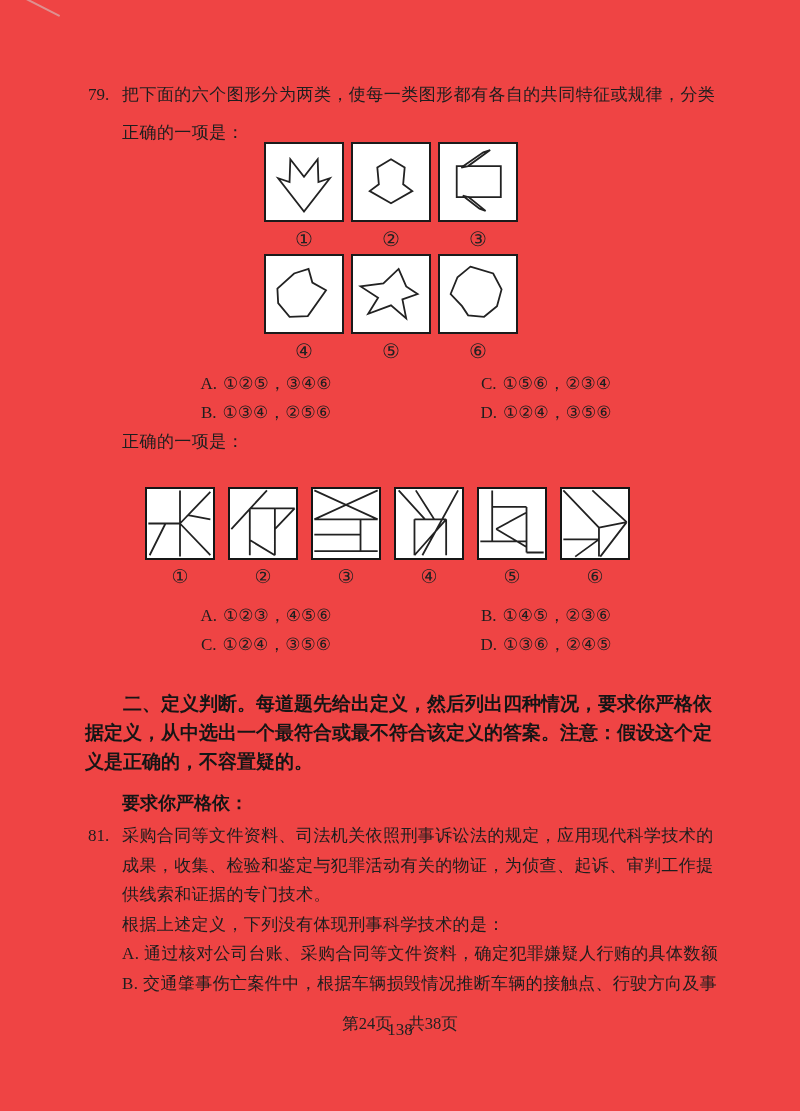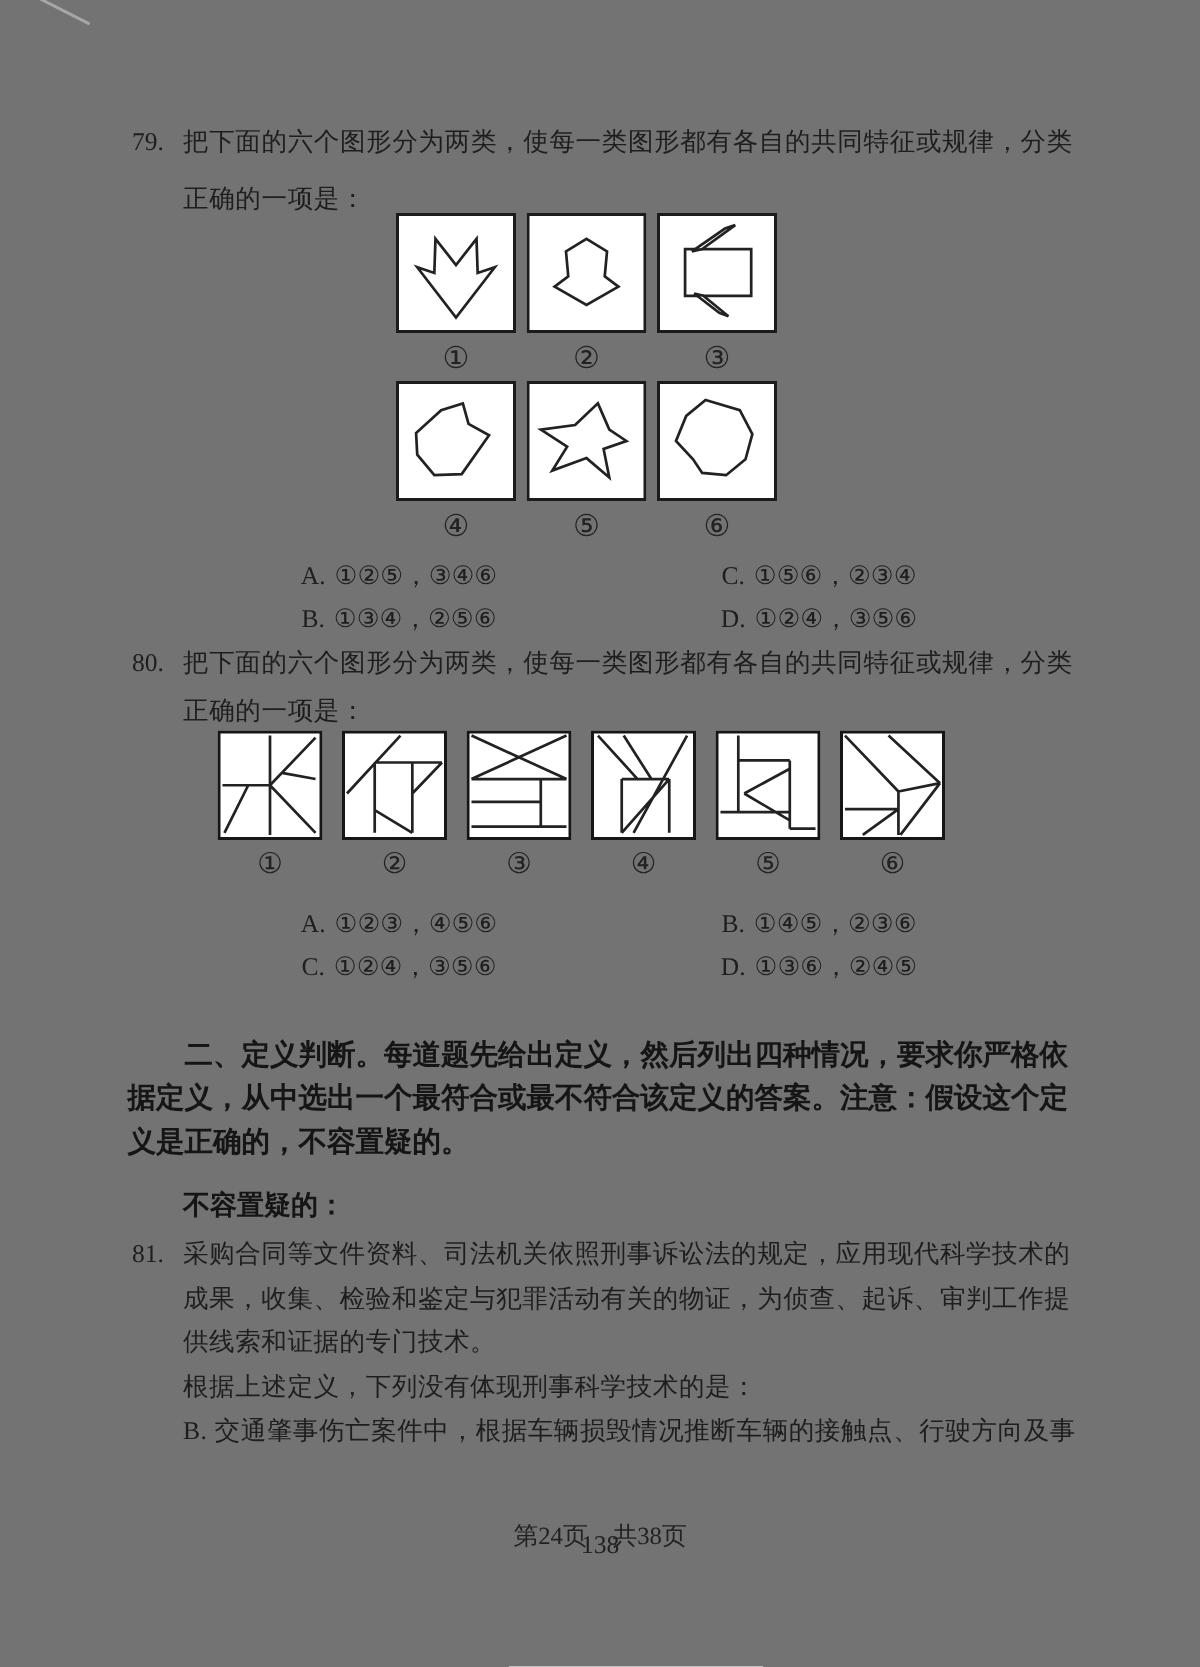--- a/index.html
+++ b/index.html
@@ -1,17 +1,17 @@
 <!DOCTYPE html>
 <html><head>
 <meta charset="utf-8">
 <style>
   html,body{margin:0;padding:0;background:#ffffff;}
   .page{
-    position:relative;width:800px;height:1111px;background:#737373;
+    position:relative;width:800px;height:1111px;background:#ef4444;
     font-family:"Liberation Serif", serif;color:#1e1e1e;overflow:hidden;
   }
   .abs{position:absolute;}
   
   .qpara{font-size:17px;letter-spacing:0.45px;}
   .q79para{left:88px;top:76px;width:670px;line-height:38px;}
   .q80para{left:88px;top:426px;width:670px;line-height:32px;}
   .qnum{display:inline-block;width:34px;letter-spacing:0;}
   .cont{padding-left:34px;}
   
@@ -116,21 +116,20 @@
   </div>
 
   <div class="abs opts opts79">
     <div class="opt"><span class="ol">A.</span><span>①②⑤，③④⑥</span></div>
     <div class="opt"><span class="ol">C.</span><span>①⑤⑥，②③④</span></div>
     <div class="opt"><span class="ol">B.</span><span>①③④，②⑤⑥</span></div>
     <div class="opt"><span class="ol">D.</span><span>①②④，③⑤⑥</span></div>
   </div>
 
   <div class="abs qpara q80para">
-    <div><span class="qnum">80.</span><span>把下面的六个图形分为两类，使每一类图形都有各自的共同特征或规律，分类</span></div>
     <div class="cont">正确的一项是：</div>
   </div>
 
   <div class="abs frow f80row">
     <div class="fcol">
       <div class="fbox80">
         <svg viewBox="0 0 100 100" preserveAspectRatio="none">
           <path d="M50,2 L50,98 M2,50 L50,50 M28,50 L4,96 M96,4 L50,50 M50,50 L96,96 M96,44 L62,38" fill="none" vector-effect="non-scaling-stroke"></path>
         </svg>
       </div>
@@ -184,26 +183,27 @@
     <div class="opt"><span class="ol">C.</span><span>①②④，③⑤⑥</span></div>
     <div class="opt"><span class="ol">D.</span><span>①③⑥，②④⑤</span></div>
   </div>
 
   <div class="abs sec2">
     <div class="ind">二、定义判断。每道题先给出定义，然后列出四种情况，要求你严格依</div>
     <div>据定义，从中选出一个最符合或最不符合该定义的答案。注意：假设这个定</div>
     <div>义是正确的，不容置疑的。</div>
   </div>
 
-  <div class="abs prompt">不容置疑的：</div>
+  <div class="abs prompt">要求你严格依：</div>
 
   <div class="abs q81">
     <div><span class="qnum">81.</span><span>采购合同等文件资料、司法机关依照刑事诉讼法的规定，应用现代科学技术的</span></div>
     <div class="cont">成果，收集、检验和鉴定与犯罪活动有关的物证，为侦查、起诉、审判工作提</div>
     <div class="cont">供线索和证据的专门技术。</div>
     <div class="cont">根据上述定义，下列没有体现刑事科学技术的是：</div>
+    <div class="cont">A. 通过核对公司台账、采购合同等文件资料，确定犯罪嫌疑人行贿的具体数额</div>
     <div class="cont">B. 交通肇事伤亡案件中，根据车辆损毁情况推断车辆的接触点、行驶方向及事</div>
   </div>
 
   <div class="abs footer">第24页　共38页</div>
   <div class="abs pagenum">138</div>
 
 </div>
 
 </body></html>

